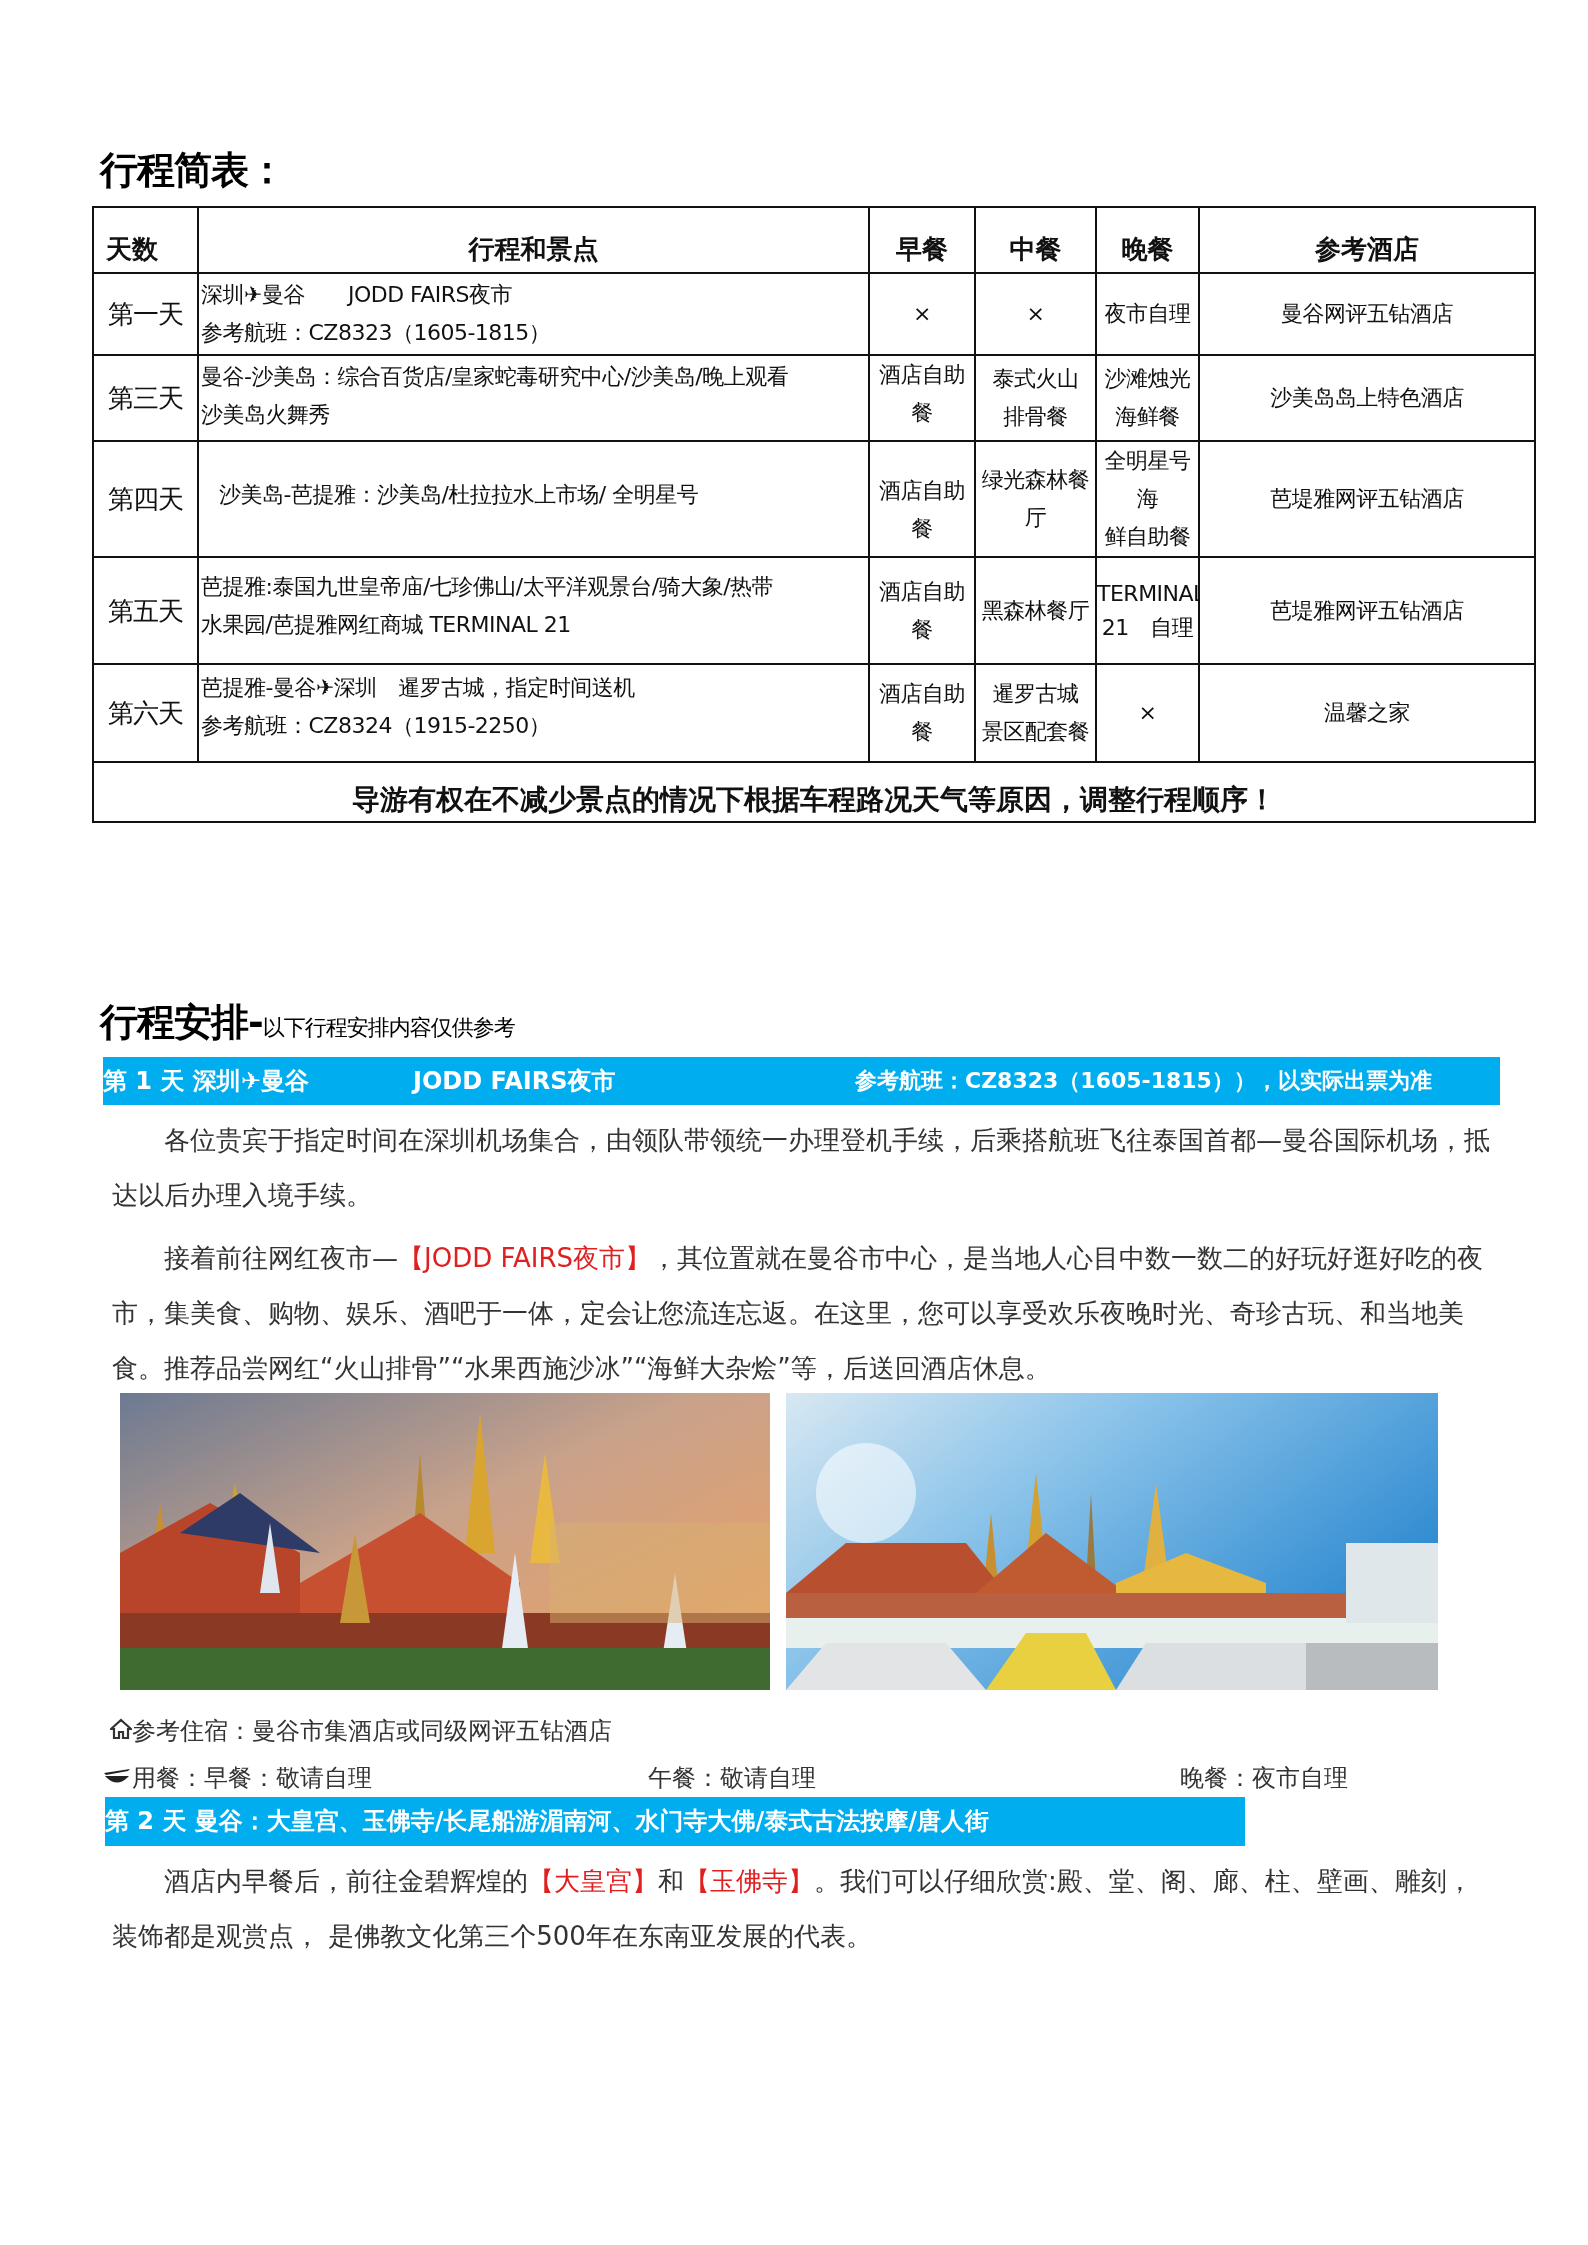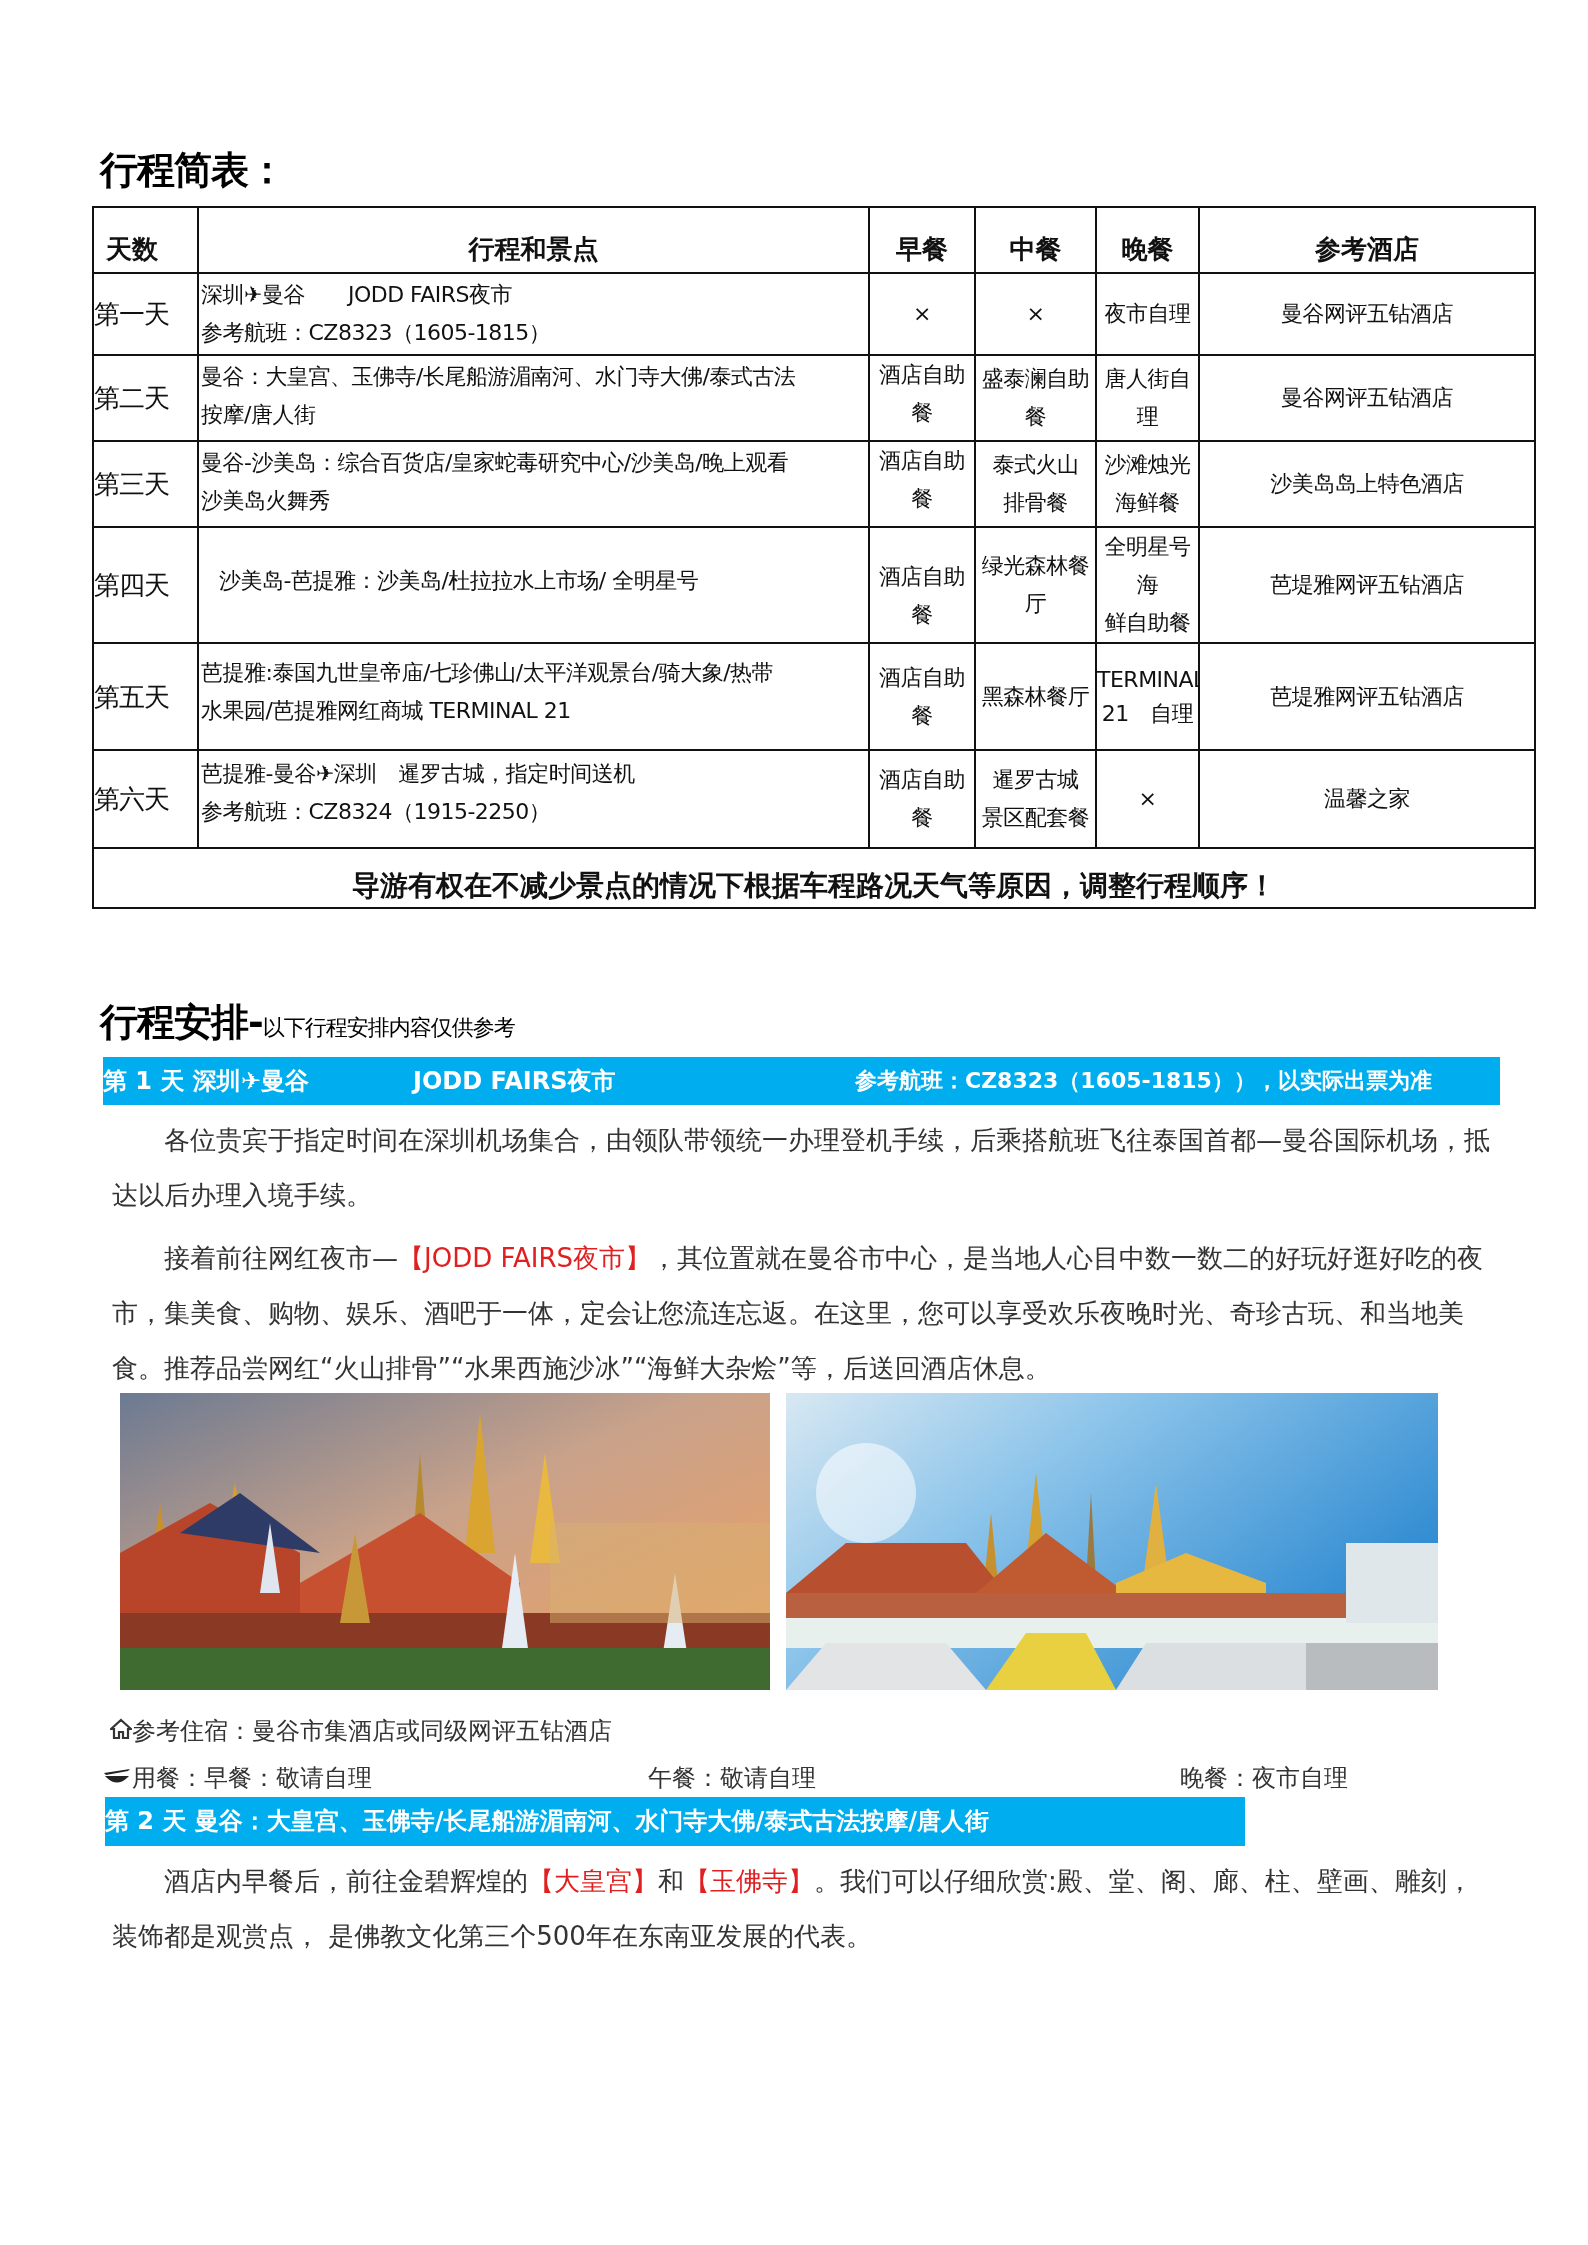--- a/index.html
+++ b/index.html
@@ -20,21 +20,21 @@
   table.summary {
     position: absolute; left: 92px; top: 206px; width: 1442px;
     border-collapse: collapse; table-layout: fixed;
   }
   table.summary td, table.summary th {
     border: 2px solid #111; padding: 0; font-size: 22px; color: #111;
     line-height: 38px; overflow: hidden;
   }
   table.summary th { font-weight: bold; font-size: 26px; text-align: center; vertical-align: bottom; padding-bottom: 4px; }
   table.summary th.day-h { text-align: left; padding-left: 12px; }
-  table.summary td.day { font-size: 26px; vertical-align: middle; letter-spacing: -1px; }
+  table.summary td.day { font-size: 26px; text-align: center; vertical-align: middle; letter-spacing: -1px; }
   table.summary td.route { vertical-align: top; padding: 2px 2px; font-size: 22px; letter-spacing: -0.5px; }
   table.summary td.meal { text-align: center; vertical-align: middle; font-size: 22px; letter-spacing: -0.5px; line-height: 38px; }
   table.summary td.meal.low { vertical-align: bottom; padding-bottom: 8px; }
   table.summary td.hotel { text-align: center; vertical-align: middle; font-size: 22px; letter-spacing: -0.5px; }
   table.summary td.note {
     text-align: center; vertical-align: bottom; font-size: 28px; font-weight: bold; padding-bottom: 2px;
     letter-spacing: 0;
   }
 
   
@@ -85,31 +85,20 @@
     <td class="route">
       <div>深圳✈曼谷　　JODD FAIRS夜市</div>
       <div>参考航班：CZ8323（1605-1815）</div>
     </td>
     <td class="meal">×</td>
     <td class="meal">×</td>
     <td class="meal">夜市自理</td>
     <td class="hotel">曼谷网评五钻酒店</td>
   </tr>
 
-  <tr style="height:84px">
-    <td class="day">第二天</td>
-    <td class="route">
-      <div>曼谷：大皇宫、玉佛寺/长尾船游湄南河、水门寺大佛/泰式古法</div>
-      <div>按摩/唐人街</div>
-    </td>
-    <td class="meal low">酒店自助餐</td>
-    <td class="meal">盛泰澜自助餐</td>
-    <td class="meal">唐人街自理</td>
-    <td class="hotel">曼谷网评五钻酒店</td>
-  </tr>
 
   <tr style="height:83px">
     <td class="day">第三天</td>
     <td class="route">
       <div>曼谷-沙美岛：综合百货店/皇家蛇毒研究中心/沙美岛/晚上观看</div>
       <div>沙美岛火舞秀</div>
     </td>
     <td class="meal low">酒店自助餐</td>
     <td class="meal">
       <div>泰式火山</div>

